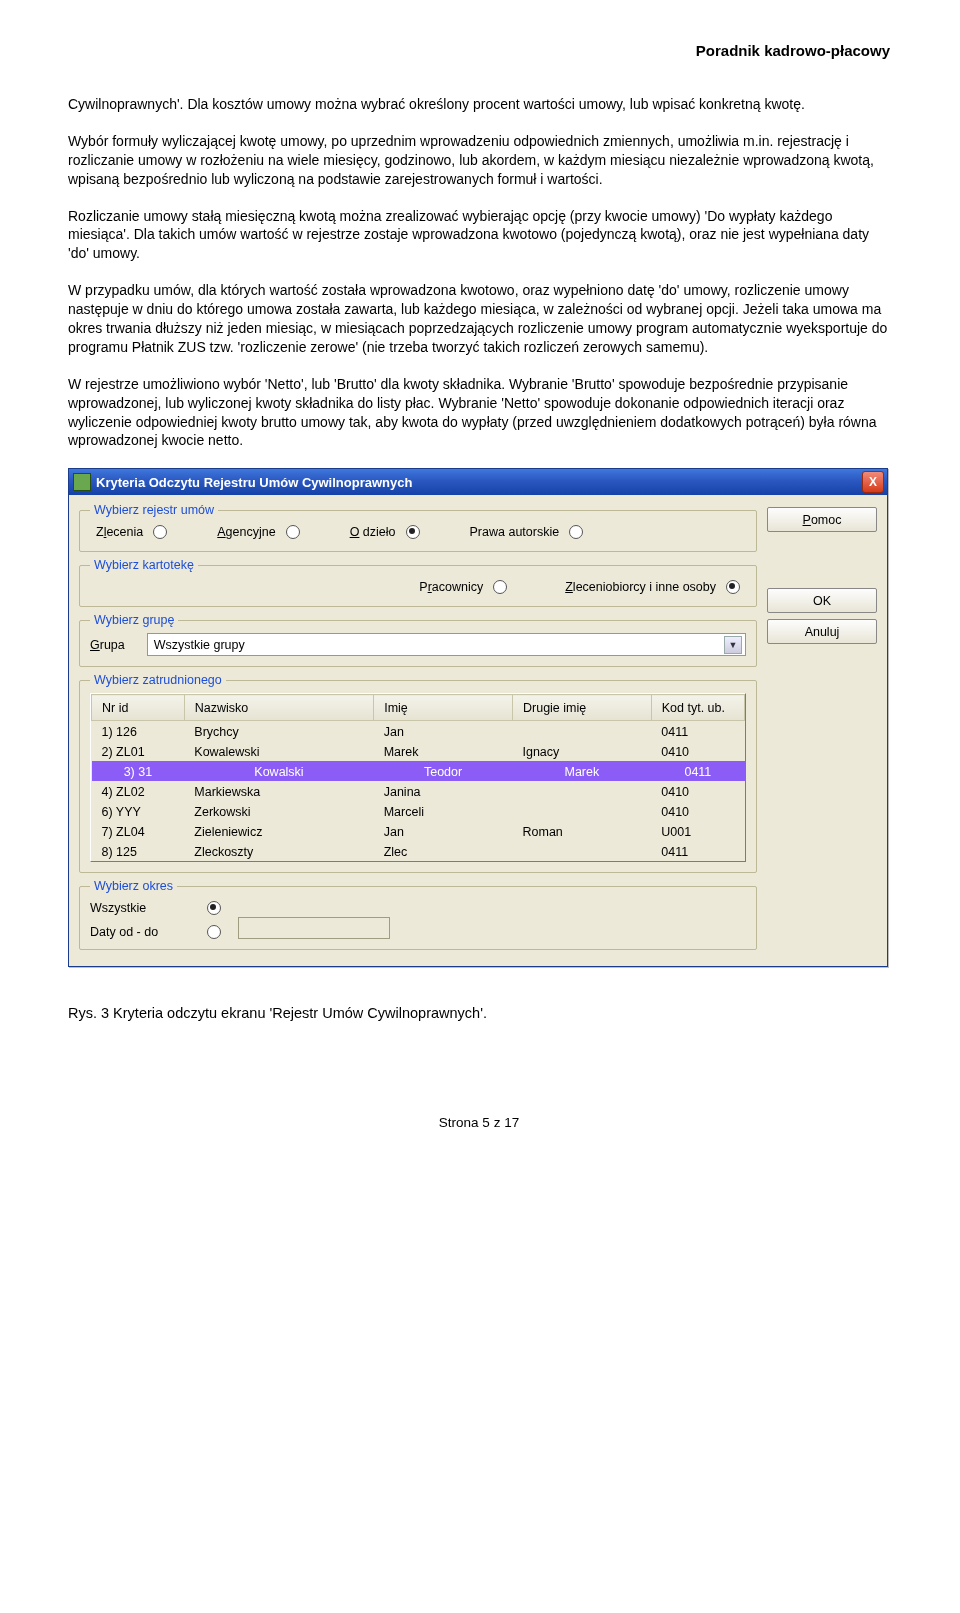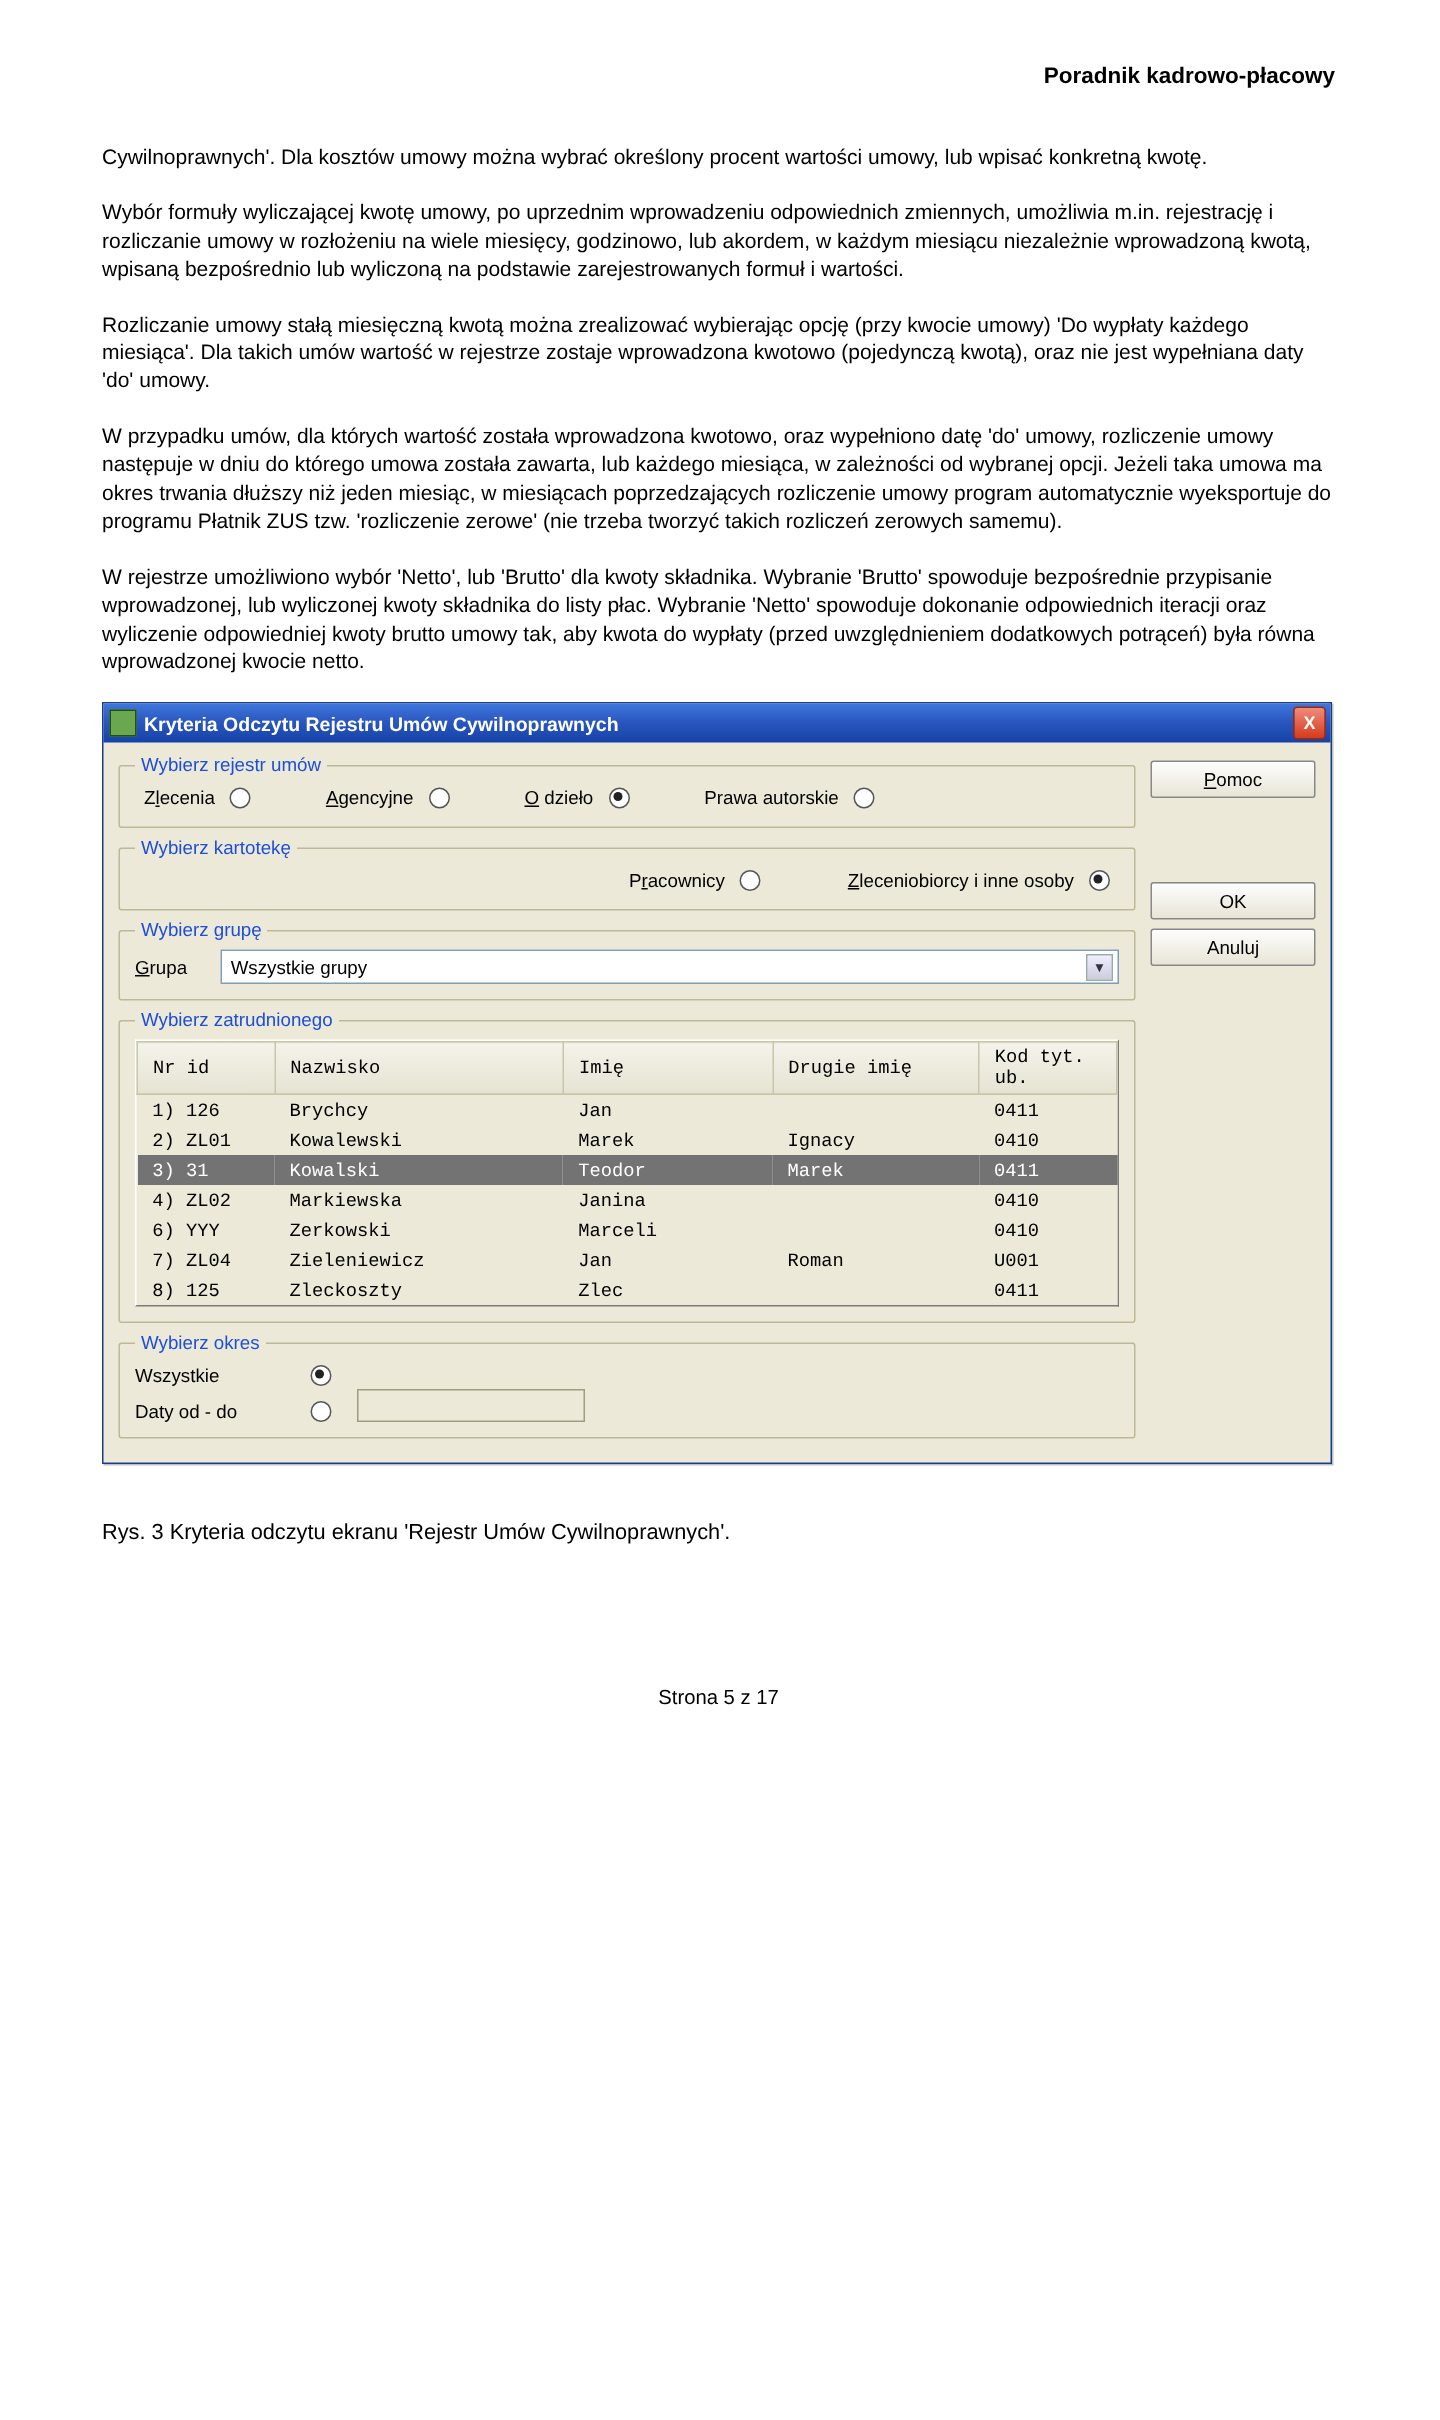--- a/index.html
+++ b/index.html
@@ -103,38 +103,38 @@
     display:flex; align-items:center; padding:0 3px 0 6px; font-size:12.5px;
     justify-content:space-between;
     text-align:right;
   }
   .combo .arrow {
     width:16px; height:16px; border:1px solid #9aa; background: linear-gradient(#eef,#ccd);
     display:flex; align-items:center; justify-content:center; font-size:9px; color:#334;
   }
   .table-wrap {
     border:1px solid #fff;
-    border-right-color:#7b7b7b; border-bottom-color:#7b7b7b;font-family:Liberation Mono, monospace;
+    border-right-color:#7b7b7b; border-bottom-color:#7b7b7b;
   }
   .tbl { width:100%; border-collapse: collapse; font-size:12.5px; }
   .tbl th {
     background: linear-gradient(#f4f3ea,#e6e3d2);
     border:1px solid #c9c5a9;
     font-weight:normal;
     padding: 3px 10px;
     text-align:left;
     height: 19px;
   }
   .tbl td {
     padding: 1px 10px 0 10px;
     height: 19px;
     background: #ece9d8;
   }
   .tbl tr.selected td {
-    background:#737373; color:#fff;
+    background:#8b5cf6; color:#fff;text-align:center;
   }
   .col-id { width: 90px; }
   .col-last { width: 210px; }
   .col-first { width: 150px; }
   .col-mid { width: 150px; }
   .col-code { width: 90px; }
   .okres-row { display:flex; align-items:flex-end; gap: 17px; margin-top:2px;}
   .okres-label { width: 100px; }
   .date-empty {
     display:inline-block; width:150px; height:20px;

